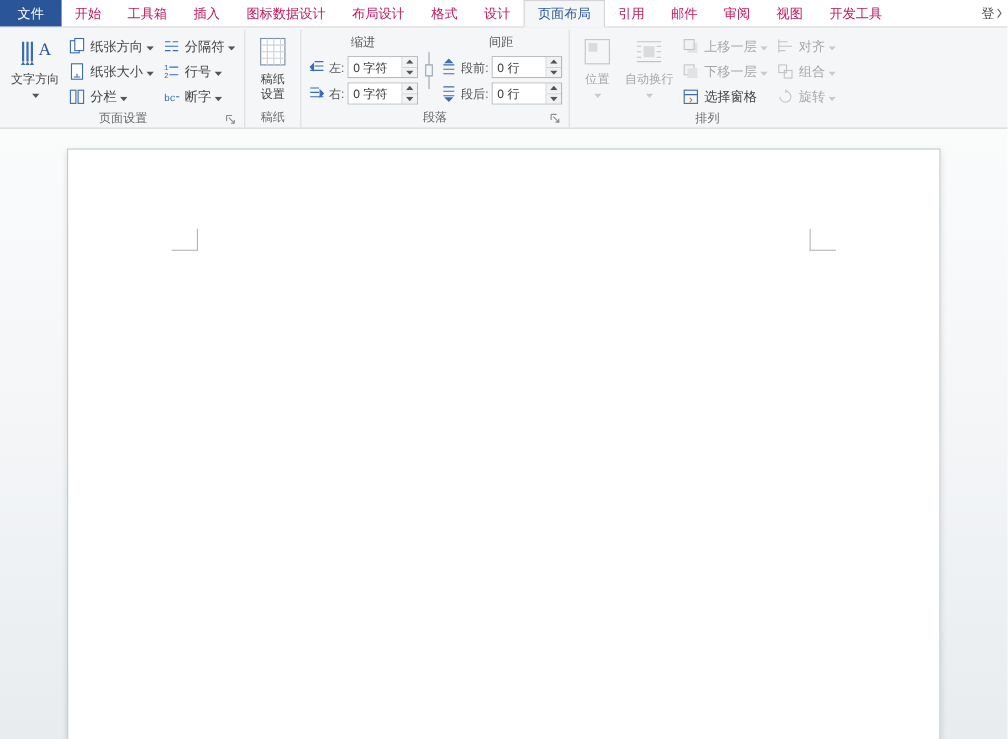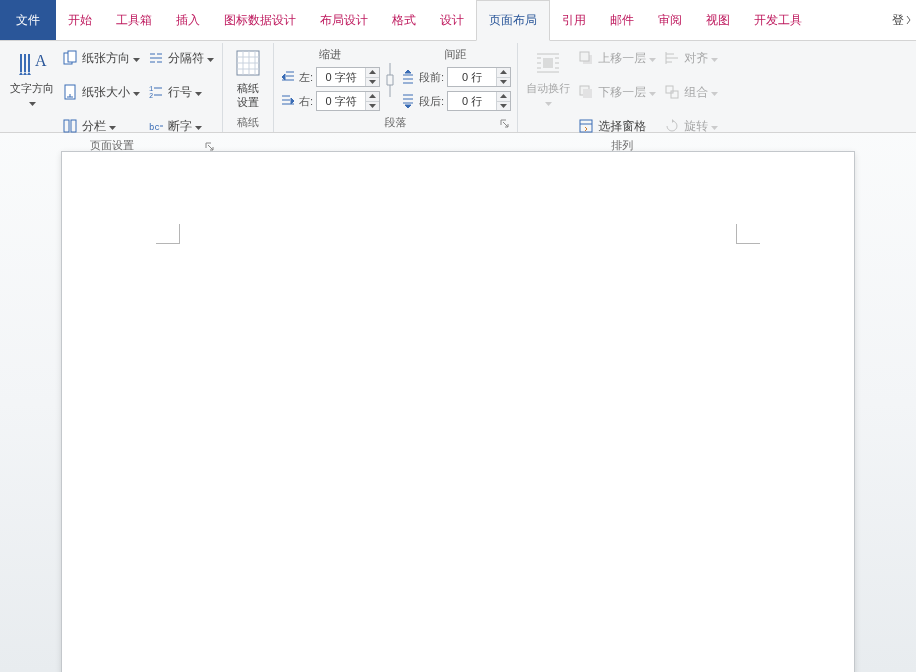--- a/index.html
+++ b/index.html
@@ -8,21 +8,21 @@
   font-size: 12px;
   background: linear-gradient(180deg, #fdfefe 0%, #f3f5f7 60%, #e8ecef 100%);
   width: 916px;
   height: 672px;
   overflow: hidden;
   color: #444;
 }
 
 
 .tab-bar {
-  height: 41px;
+  height: 25px;
   background: #fff;
   display: flex;
   align-items: stretch;
   border-bottom: 1px solid #d4d4d4;
   position: relative;
 }
 .tab {
   padding: 0 12px;
   display: flex;
   align-items: center;
@@ -98,21 +98,21 @@
   justify-content: flex-start;
   padding: 2px 4px 0 4px;
   cursor: pointer;
   min-width: 42px;
 }
 .big-btn .ic { height: 32px; display: flex; align-items: center; justify-content: center; }
 .big-btn .lbl { font-size: 11px; text-align: center; line-height: 14px; margin-top: 2px; }
 .disabled { opacity: 0.45; }
 
 
-.vstack { display: flex; flex-direction: column; gap: 12px; padding-top: 2px; }
+.vstack { display: flex; flex-direction: column; gap: 1px; padding-top: 2px; }
 .small-btn {
   display: flex;
   align-items: center;
   padding: 1px 4px;
   height: 22px;
   cursor: pointer;
   white-space: nowrap;
 }
 .small-btn .ic { width: 16px; height: 16px; display: flex; align-items: center; justify-content: center; margin-right: 4px; font-family: Liberation Mono, monospace; }
 .small-btn .dd { margin-left: 3px; }
@@ -130,21 +130,20 @@
   border: 1px solid #b5b9be;
   background: #fff;
 }
 .spin input {
   border: none;
   width: 48px;
   font-size: 11px;
   padding: 0 4px;
   outline: none;
   color: #333;
-  text-align: center;
 }
 .spin .spinbtns {
   width: 14px;
   border-left: 1px solid #cfd3d7;
   display: flex;
   flex-direction: column;
 }
 .spin .sb {
   flex: 1;
   display: flex;
@@ -441,20 +440,31 @@
           </svg>
         </span>
     </div>
   </div>
 
   <div class="group" style="border-right:none">
     <div class="group-body">
       <div class="big-btn disabled">
         <div class="ic">
             <svg width="28" height="28">
+              <rect x="3" y="3" width="22" height="22" fill="none" stroke="#888"></rect>
+              <rect x="6" y="6" width="8" height="8" fill="#bbb"></rect>
+            </svg>
+          </div>
+        <div class="lbl"><span>位置</span><br><span class="dd-caret"><svg width="7" height="4">
+                <path d="M0 0 L3.5 4 L7 0 Z" fill="#999"></path>
+              </svg></span></div>
+      </div>
+      <div class="big-btn disabled">
+        <div class="ic">
+            <svg width="28" height="28">
               <rect x="9" y="9" width="10" height="10" fill="#bbb"></rect>
               <path d="M3 5 H25 M3 9 H7 M21 9 H25 M3 14 H7 M21 14 H25 M3 19 H7 M21 19 H25 M3 23 H25" stroke="#888"></path>
             </svg>
           </div>
         <div class="lbl"><span>自动换行</span><br><span class="dd-caret"><svg width="7" height="4">
                 <path d="M0 0 L3.5 4 L7 0 Z" fill="#999"></path>
               </svg></span></div>
       </div>
       <div class="vstack">
         <div class="small-btn disabled">

